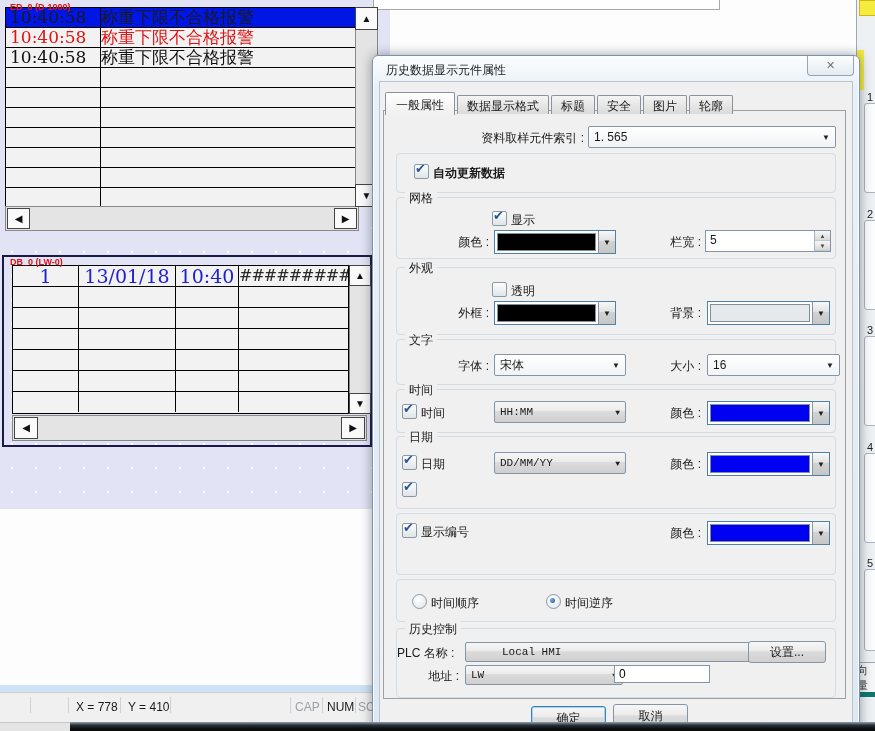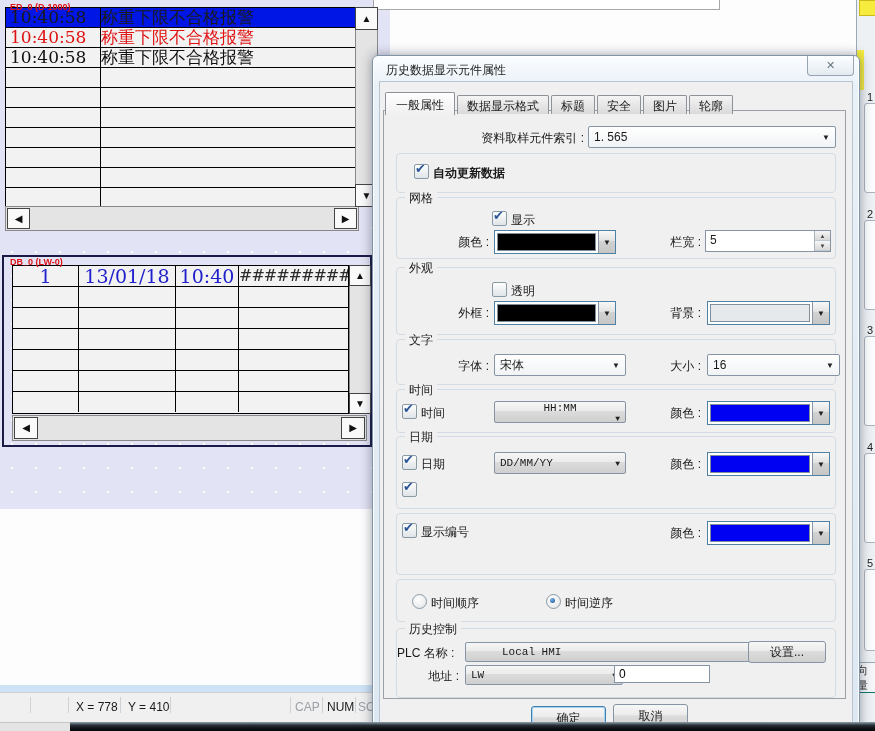--- a/index.html
+++ b/index.html
@@ -34,21 +34,21 @@
   #taskbar-left{left:0;top:722px;width:70px;height:9px;background:#e4e4e4;z-index:30;border-top:1px solid #c6c6c6;}
   
   #rightpanel{left:856px;top:0;width:19px;height:731px;background:#eef1f4;border-left:1px solid #9aa8b8;
               overflow:hidden;z-index:5;}
   .rp-num{position:absolute;left:10px;font-size:11px;color:#222;}
   .rp-box{position:absolute;left:7px;width:16px;height:88px;background:#fbfcfd;
           border:1px solid #aab4be;border-radius:3px;}
   #rp-yellow-top{position:absolute;left:2px;top:0;width:17px;height:14px;background:#f6ec3e;border:1px solid #cdb91e;}
   #rp-yellow-strip{position:absolute;left:0;top:50px;width:7px;height:40px;background:#f6ec3e;}
   #rp-partial{position:absolute;left:0;top:662px;width:19px;height:29px;background:#f4f6f8;
-              border-top:1px solid #9aa8b8;border-bottom:1px solid #0f766e;font-size:11px;color:#333;
+              border-top:1px solid #9aa8b8;border-bottom:5px solid #0f766e;font-size:11px;color:#333;
               display:flex;align-items:center;}
   
   #dialog{left:372px;top:55px;width:486px;height:676px;z-index:10;
           background:linear-gradient(180deg,#fbfdff,#e9f1f8 30px,#dde8f2);
           border:1px solid #7e93a6;border-radius:6px 6px 0 0;
           box-shadow:0 0 12px rgba(30,40,60,.45), inset 0 0 0 1px rgba(255,255,255,.85);}
   #dlg-title{left:13px;top:6px;font-size:12px;color:#1c1c1c;}
   #dlg-close{left:434px;top:0;width:45px;height:19px;border:1px solid #97a5b2;border-top:none;
              border-radius:0 0 4px 4px;background:linear-gradient(#fdfeff,#e3ebf2);
              display:flex;align-items:center;justify-content:center;color:#68757f;font-size:11px;font-weight:bold;}
@@ -319,21 +319,21 @@
       <span class="arr">▼</span>
   </div>
 
   <div class="grp" style="left:23px;top:333px;width:438px;height:42px;">
     <span class="cap">时间</span>
   </div>
   <div class="cb" style="left:29px;top:348px;">
       <span class="mark">✔</span>
     </div>
   <div class="cblabel" style="left:48px;top:349px;">时间</div>
-  <div class="combo mono" style="left:121px;top:345px;width:120px;height:20px;flex-direction:column;">
+  <div class="combo mono" style="left:121px;top:345px;width:120px;height:20px;">
     <span>HH:MM</span>
       <span class="arr">▼</span>
   </div>
   <div class="lbl r" style="left:280px;top:349px;width:48px;">颜色 :</div>
   <div class="colorcombo" style="left:334px;top:345px;width:121px;height:22px;">
     <span class="sw" style="background: rgb(0, 0, 242);"></span>
     <span class="cbtn">▼</span>
   </div>
 
   <div class="grp" style="left:23px;top:380px;width:438px;height:71px;">

